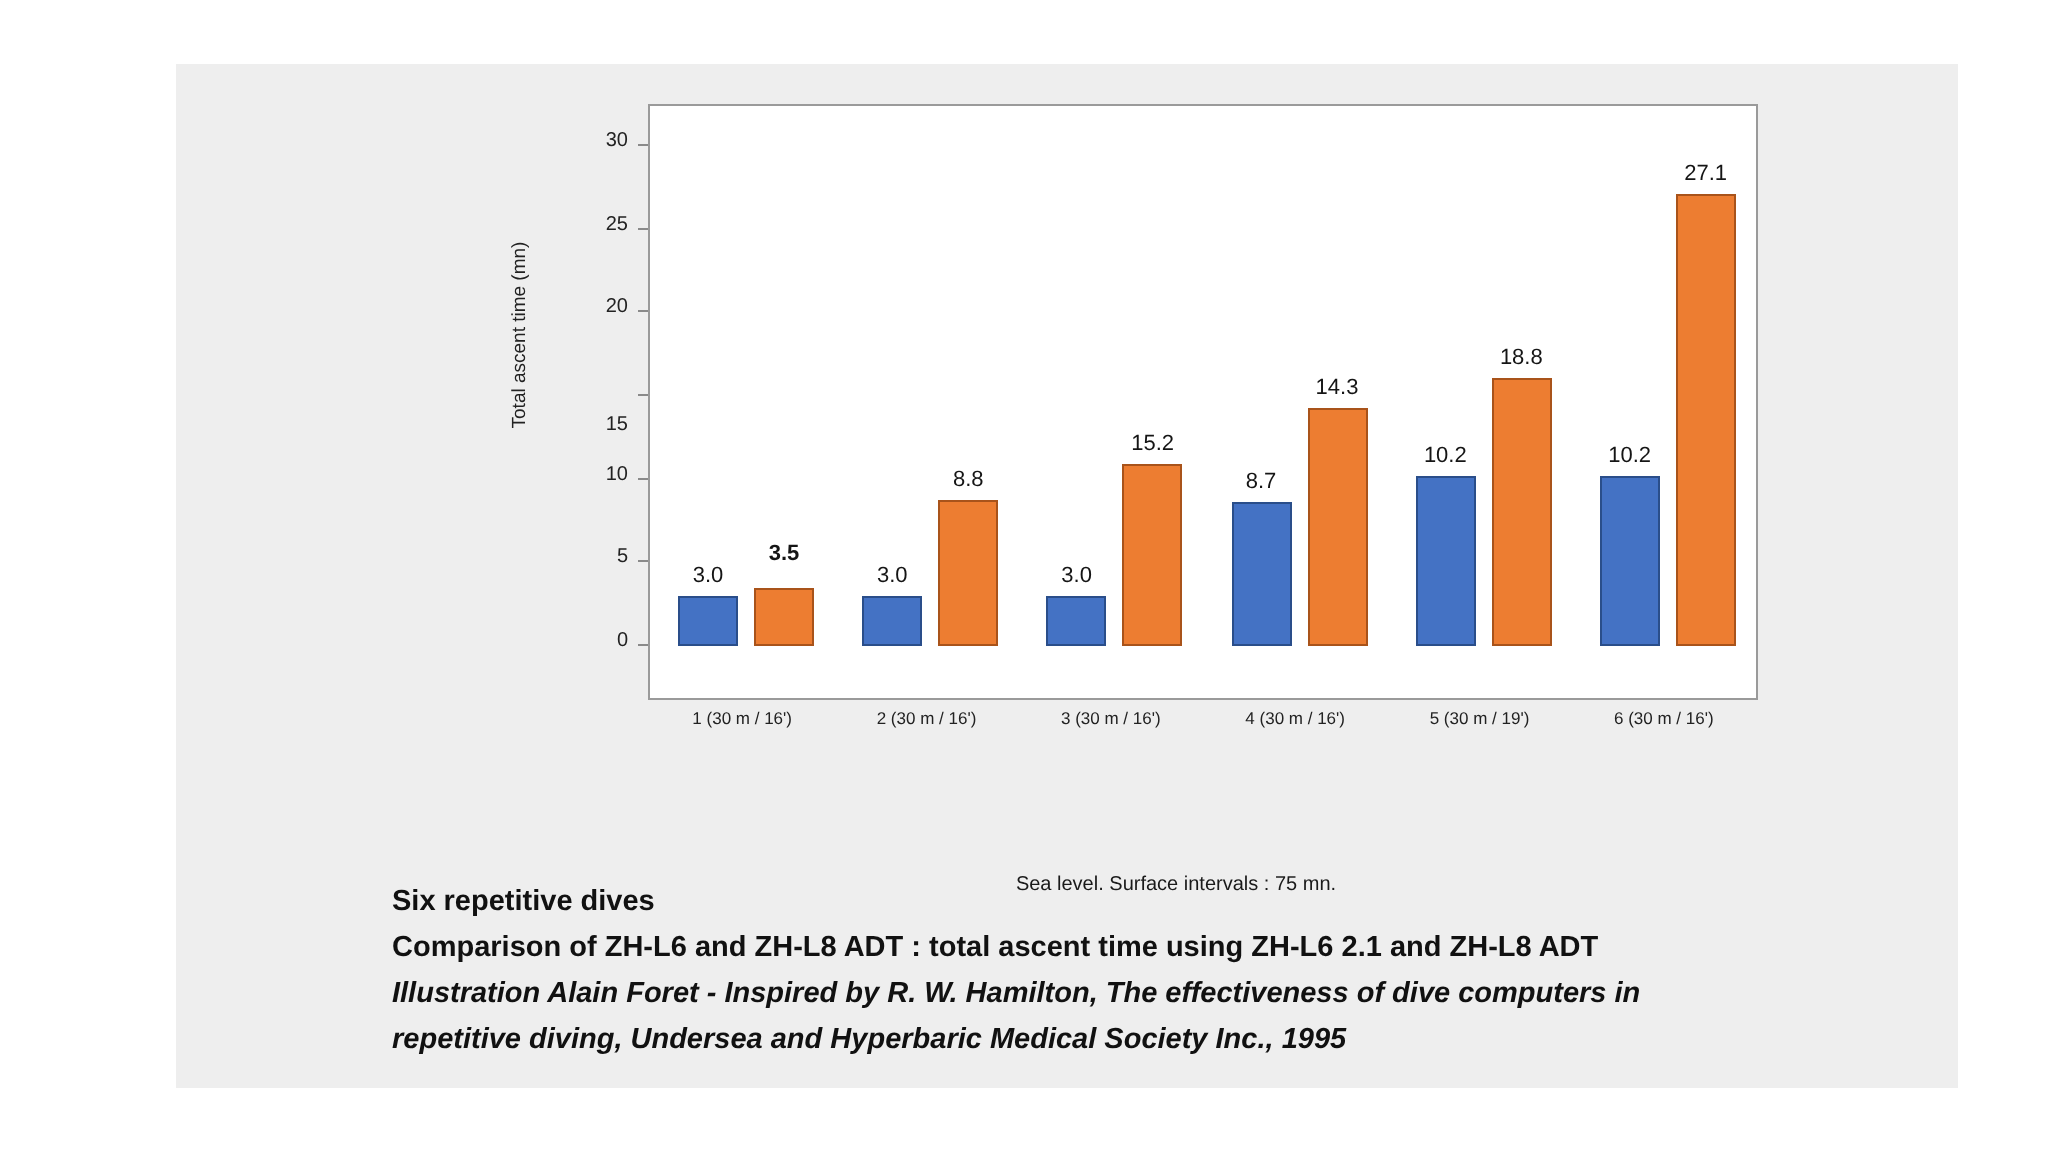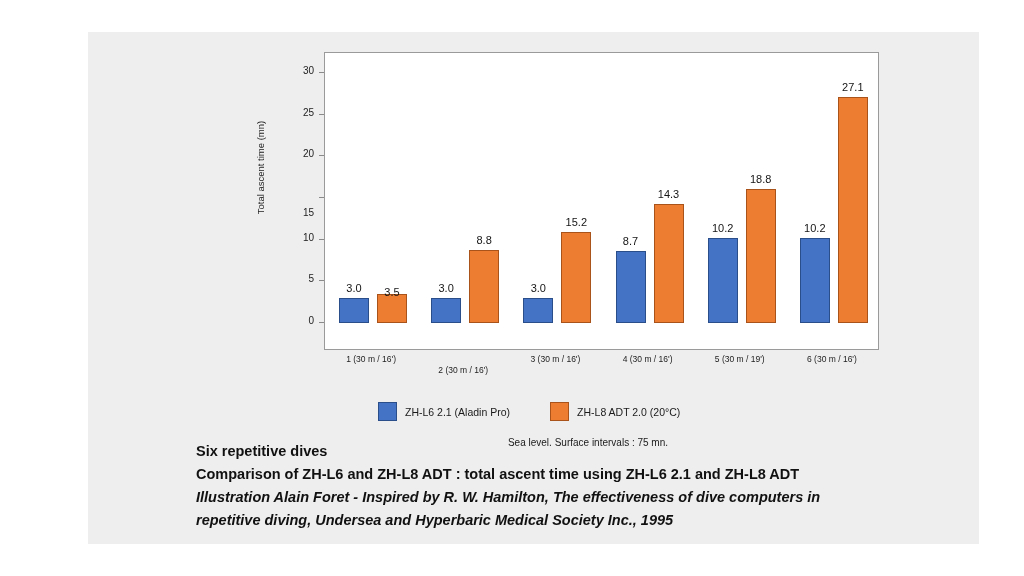--- a/index.html
+++ b/index.html
@@ -176,21 +176,21 @@
           <div class="y-tick-mark" style="left: 83px; top: 61.6667px;"></div>
           <div class="y-tick-label" style="left: 48px; top: 13px;">30</div>
           <div class="y-tick-mark" style="left: 83px; top: 20px;"></div>
         </div>
       <div id="plot-frame"></div>
       <div id="bars-layer">
           <div class="group" style="left: 8px; width: 92.1667px; height: 296px;">
             <div class="bar blue" style="height: 25px; bottom: 26px;"></div>
             <div class="bar-value blue" style="bottom: 55px;">3.0</div>
             <div class="bar orange" style="height: 29.1667px; bottom: 26px;"></div>
-            <div class="bar-value orange" style="bottom: 51px;">3.5</div>
+            <div class="bar-value orange" style="bottom: 66px; font-weight: bold;">3.5</div>
           </div>
           <div class="group" style="left: 100.167px; width: 92.1667px; height: 296px;">
             <div class="bar blue" style="height: 25px; bottom: 26px;"></div>
             <div class="bar-value blue" style="bottom: 55px;">3.0</div>
             <div class="bar orange" style="height: 73.3333px; bottom: 26px;"></div>
             <div class="bar-value orange" style="bottom: 103.333px;">8.8</div>
           </div>
           <div class="group" style="left: 192.333px; width: 92.1667px; height: 296px;">
             <div class="bar blue" style="height: 25px; bottom: 26px;"></div>
             <div class="bar-value blue" style="bottom: 55px;">3.0</div>
@@ -211,38 +211,28 @@
           </div>
           <div class="group" style="left: 468.833px; width: 92.1667px; height: 296px;">
             <div class="bar blue" style="height: 85px; bottom: 26px;"></div>
             <div class="bar-value blue" style="bottom: 115px;">10.2</div>
             <div class="bar orange" style="height: 225.833px; bottom: 26px;"></div>
             <div class="bar-value orange" style="bottom: 255.833px;">27.1</div>
           </div>
         </div>
       <div id="x-ticks">
           <div class="x-tick-label" style="left: 80.0833px;">1 (30 m / 16')</div>
-          <div class="x-tick-label" style="left: 172.25px; margin-top: 11px;">2 (30 m / 16')</div>
+          <div class="x-tick-label" style="left: 172.25px;">2 (30 m / 16')</div>
           <div class="x-tick-label" style="left: 264.417px;">3 (30 m / 16')</div>
           <div class="x-tick-label" style="left: 356.583px;">4 (30 m / 16')</div>
           <div class="x-tick-label" style="left: 448.75px;">5 (30 m / 19')</div>
           <div class="x-tick-label" style="left: 540.917px;">6  (30 m / 16')</div>
         </div>
     </div>
 
-    <div id="legend">
-      <div class="legend-item">
-        <span class="legend-swatch blue"></span>
-        <span>ZH-L6 2.1 (Aladin Pro)</span>
-      </div>
-      <div class="legend-item">
-        <span class="legend-swatch orange"></span>
-        <span>ZH-L8 ADT 2.0 (20°C)</span>
-      </div>
-    </div>
 
     <div id="subnote">Sea level. Surface intervals : 75 mn.</div>
 
     <div id="caption">
       <div class="cap-line cap-bold">Six repetitive dives</div>
       <div class="cap-line cap-bold">Comparison of ZH-L6 and ZH-L8 ADT : total ascent time using ZH-L6 2.1 and ZH-L8 ADT</div>
       <div class="cap-line cap-italic">Illustration Alain Foret - Inspired by  R. W. Hamilton, The effectiveness of dive computers in</div>
       <div class="cap-line cap-italic">repetitive diving,  Undersea and Hyperbaric Medical Society Inc., 1995</div>
     </div>
 

